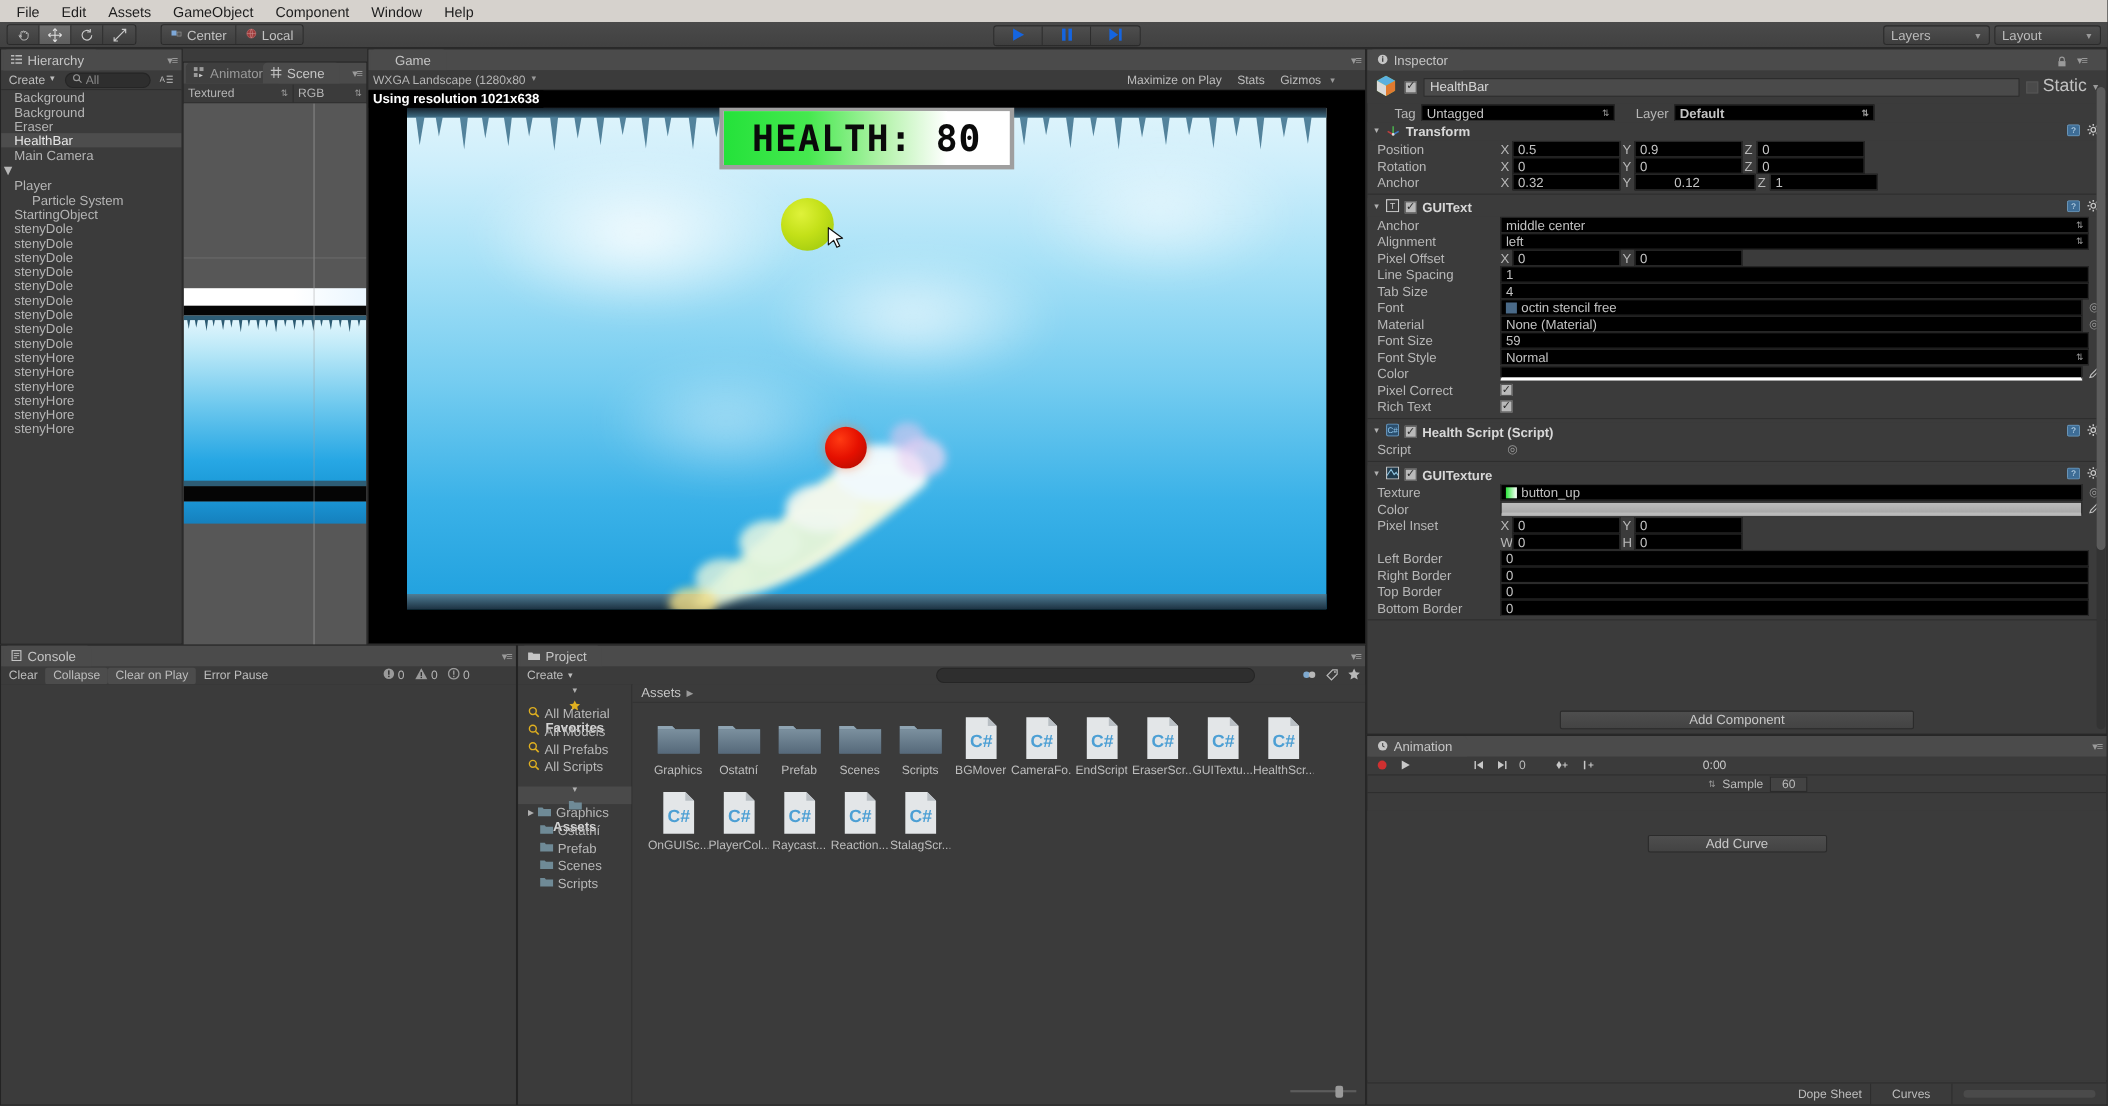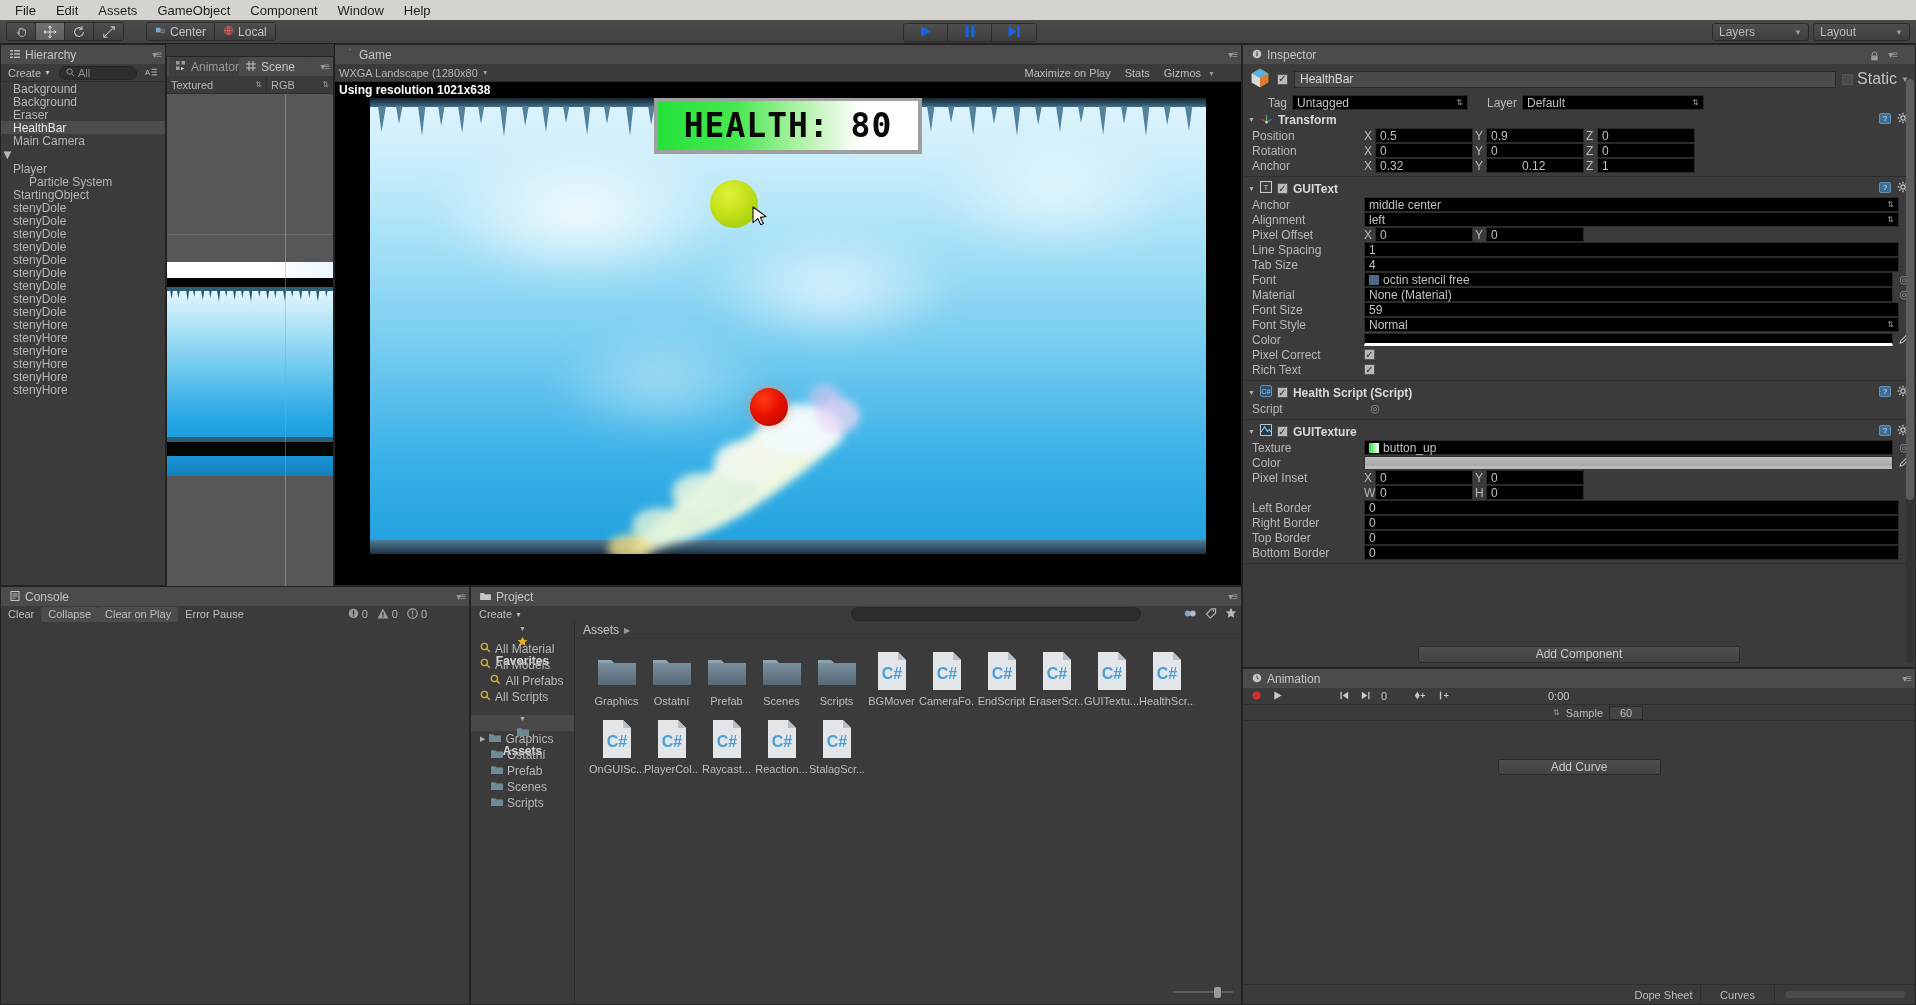--- a/index.html
+++ b/index.html
@@ -762,21 +762,21 @@
               </svg></span>
             <span>All Material</span>
           </div>
           <div class="p-tnode" style="padding-left:9px;">
             <span><svg width="11" height="11" viewBox="0 0 12 12">
                 <circle cx="4.8" cy="4.8" r="3.4" fill="none" stroke="#e0b020" stroke-width="1.4"></circle>
                 <path d="M7.4 7.4L10.6 10.6" stroke="#e0b020" stroke-width="1.6"></path>
               </svg></span>
             <span>All Models</span>
           </div>
-          <div class="p-tnode" style="padding-left:9px;justify-content:center;">
+          <div class="p-tnode" style="padding-left:9px;">
             <span><svg width="11" height="11" viewBox="0 0 12 12">
                 <circle cx="4.8" cy="4.8" r="3.4" fill="none" stroke="#e0b020" stroke-width="1.4"></circle>
                 <path d="M7.4 7.4L10.6 10.6" stroke="#e0b020" stroke-width="1.6"></path>
               </svg></span>
             <span>All Prefabs</span>
           </div>
           <div class="p-tnode" style="padding-left:9px;">
             <span><svg width="11" height="11" viewBox="0 0 12 12">
                 <circle cx="4.8" cy="4.8" r="3.4" fill="none" stroke="#e0b020" stroke-width="1.4"></circle>
                 <path d="M7.4 7.4L10.6 10.6" stroke="#e0b020" stroke-width="1.6"></path>
@@ -1071,21 +1071,21 @@
       </span>
     </div>
 
     <div class="i-tagrow">
       <span style="width:38px;text-align:right;color:#b8b8b8;">Tag</span>
       <span class="field dd" style="width:176px;">
         <span>Untagged</span>
         <span style="font-size:8px;color:#9a9a9a;">⇅</span>
       </span>
       <span style="width:44px;text-align:right;color:#b8b8b8;">Layer</span>
-      <span class="field dd" style="width:182px;">
+      <span class="field dd" style="width:182px;font-weight:bold;">
         <span>Default</span>
         <span style="font-size:8px;color:#9a9a9a;">⇅</span>
       </span>
     </div>
 
     <div id="inspector-components" style="position:absolute;left:0;top:66px;right:0;bottom:28px;overflow:hidden;">
         <div class="comp-head">
           <span style="font-size:7px;color:#b0b0b0;">▼</span>
           <span><svg width="13" height="13" viewBox="0 0 14 14">
               <path d="M7 11V3" stroke="#49a84c" stroke-width="1.6"></path>
@@ -1128,21 +1128,21 @@
             <span class="ax">Z</span>
             <span class="field" style="width:98px;">0</span>
           </span>
         </div>
         <div class="prow">
           <span class="plabel">Anchor</span>
           <span class="xyz">
             <span class="ax">X</span>
             <span class="field" style="width:98px;">0.32</span>
             <span class="ax">Y</span>
-            <span class="field" style="width:98px;padding-left:35px;">0.12</span>
+            <span class="field" style="width:110px;padding-left:35px;">0.12</span>
             <span class="ax">Z</span>
             <span class="field" style="width:98px;">1</span>
           </span>
         </div>
         <div class="sep"></div>
         <div class="comp-head">
           <span style="font-size:7px;color:#b0b0b0;">▼</span>
           <span><svg width="12" height="12" viewBox="0 0 13 13">
               <rect x=".6" y=".6" width="11.8" height="11.8" fill="none" stroke="#cfcfcf" stroke-width="1.1"></rect>
               <text x="6.5" y="9.6" font-size="8.5" fill="#cfcfcf" font-family="Liberation Sans" text-anchor="middle">T</text>

